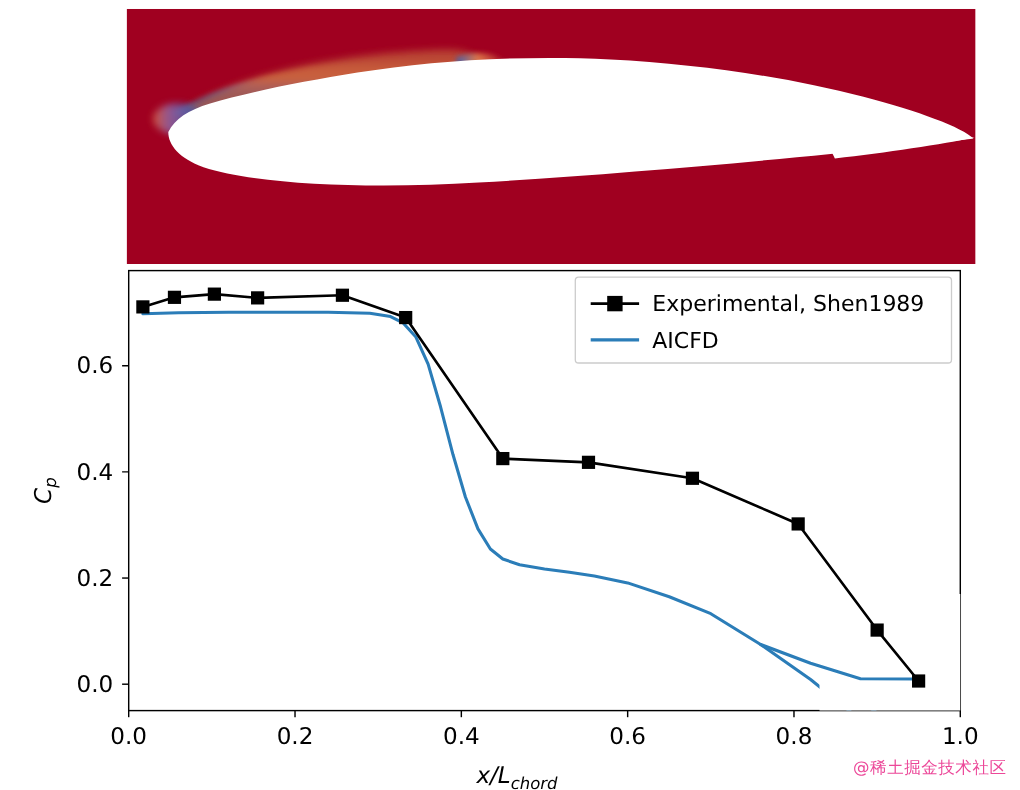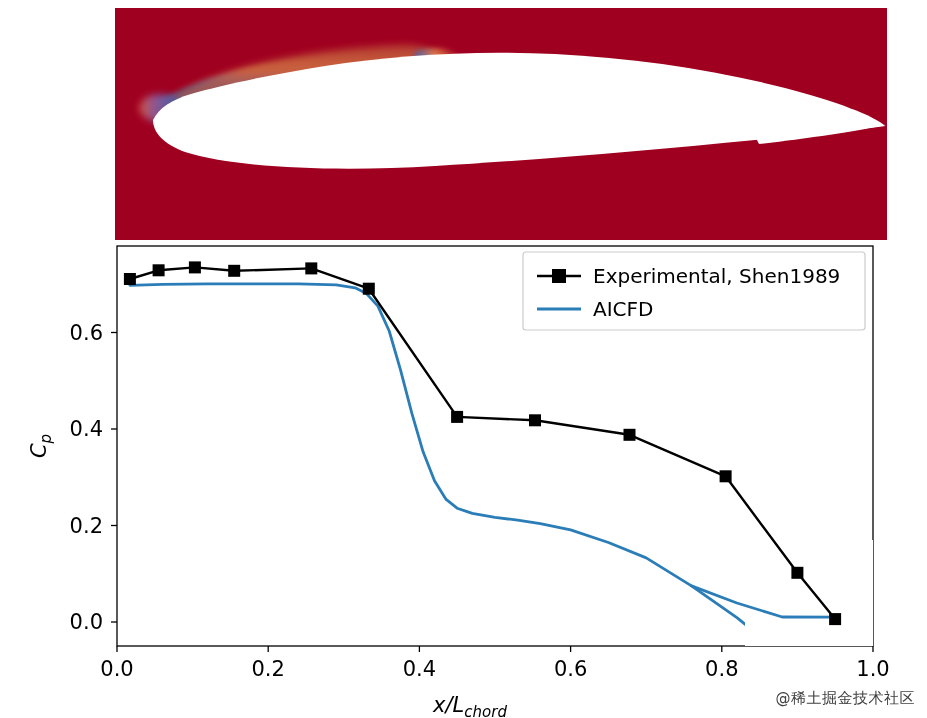--- a/index.html
+++ b/index.html
@@ -59,21 +59,21 @@
     font-family: "DejaVu Sans", "Liberation Sans", sans-serif;
     font-size: 20px;
     fill: #000000;
   }
   #watermark {
     position: absolute;
     right: 12px;
     bottom: 10px;
     font-family: "DejaVu Sans", "Liberation Sans", sans-serif;
     font-size: 15px;
-    color: #404040;
+    color: #ec4899;
     letter-spacing: 0.5px;
     user-select: none;
   }
 </style>
 </head>
 <body>
 
 <div id="figure">
 
   <div id="contour-panel">

